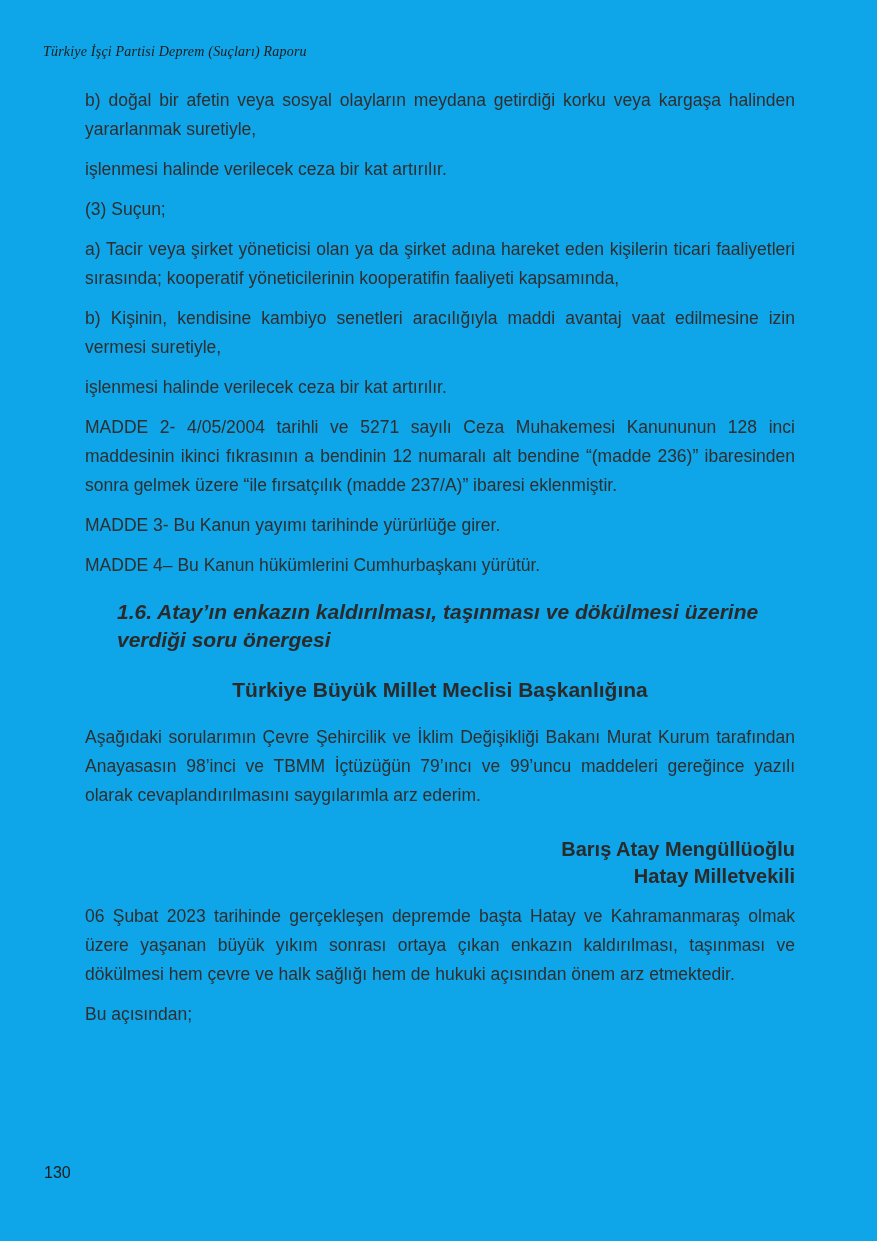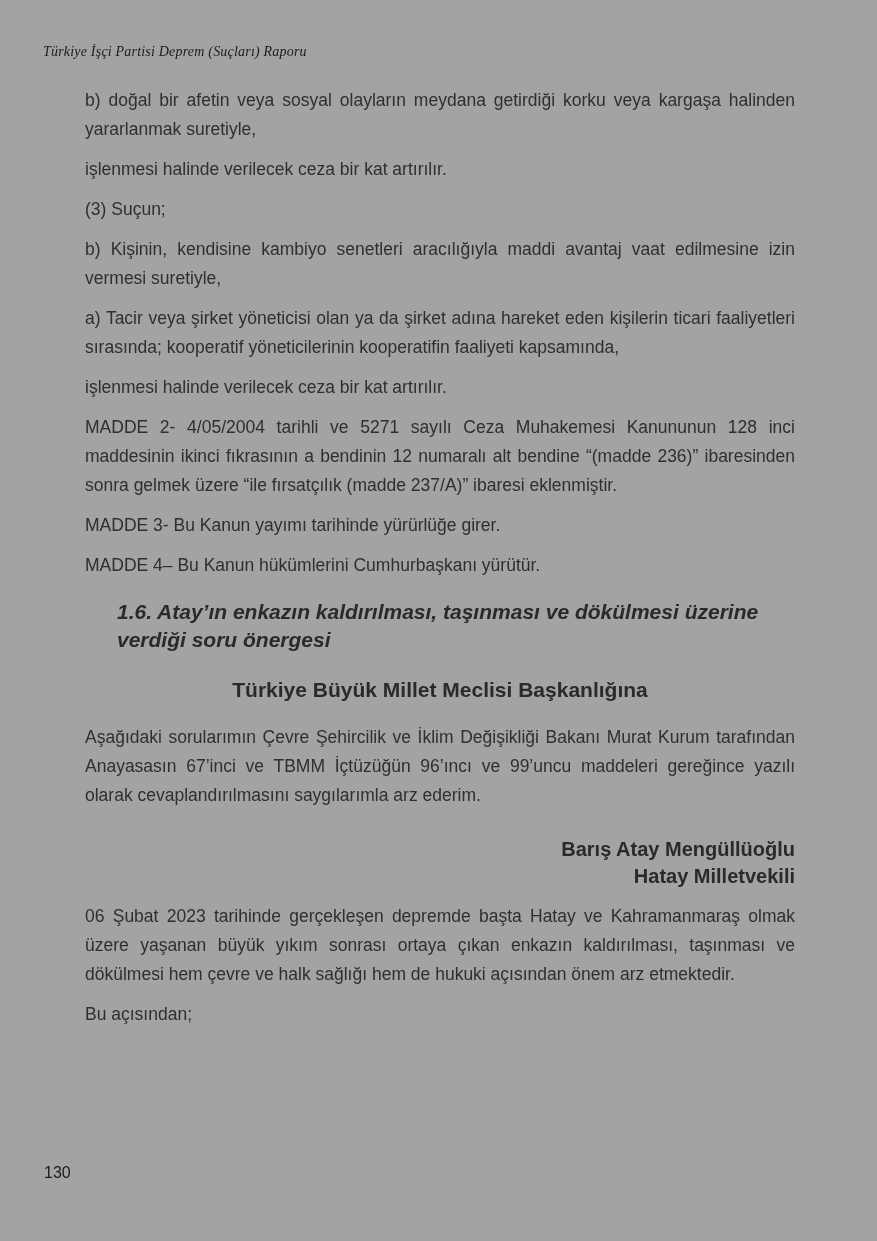--- a/index.html
+++ b/index.html
@@ -1,21 +1,21 @@
 <!DOCTYPE html>
 <html lang="tr"><head>
 <meta charset="utf-8">
 <title>Türkiye İşçi Partisi Deprem (Suçları) Raporu — s.130</title>
 <style>
   * { box-sizing: border-box; }
   html, body { margin: 0; padding: 0; background: #ffffff; }
   .page {
     width: 877px;
     height: 1241px;
-    background: #a3a3a3;
+    background: #0ea5e9;
     position: relative;
     overflow: hidden;
     color: #2f2f2f;
     font-family: "Liberation Sans", "DejaVu Sans", sans-serif;
     padding: 44px 82px 0 43px;
   }
   .running-header {
     font-family: "Liberation Serif", "DejaVu Serif", serif;
     font-style: italic;
     font-size: 14px;
@@ -72,32 +72,32 @@
 
 <div class="page">
 
   <div class="running-header">Türkiye İşçi Partisi Deprem (Suçları) Raporu</div>
 
   <div class="body-col">
 
     <p class="para">b) doğal bir afetin veya sosyal olayların meydana getirdiği korku veya kargaşa halinden yararlanmak suretiyle,</p>
     <p class="para no-justify">işlenmesi halinde verilecek ceza bir kat artırılır.</p>
     <p class="para no-justify">(3) Suçun;</p>
+    <p class="para">a) Tacir veya şirket yöneticisi olan ya da şirket adına hareket eden kişilerin ticari faaliyetleri sırasında; kooperatif yöneticilerinin kooperatifin faaliyeti kapsamında,</p>
     <p class="para">b) Kişinin, kendisine kambiyo senetleri aracılığıyla maddi avantaj vaat edilmesine izin vermesi suretiyle,</p>
-    <p class="para">a) Tacir veya şirket yöneticisi olan ya da şirket adına hareket eden kişilerin ticari faaliyetleri sırasında; kooperatif yöneticilerinin kooperatifin faaliyeti kapsamında,</p>
     <p class="para no-justify">işlenmesi halinde verilecek ceza bir kat artırılır.</p>
     <p class="para">MADDE 2- 4/05/2004 tarihli ve 5271 sayılı Ceza Muhakemesi Kanununun 128 inci maddesinin ikinci fıkrasının a bendinin 12 numaralı alt bendine “(madde 236)” ibaresinden sonra gelmek üzere “ile fırsatçılık (madde 237/A)” ibaresi eklenmiştir.</p>
     <p class="para no-justify">MADDE 3- Bu Kanun yayımı tarihinde yürürlüğe girer.</p>
     <p class="para no-justify">MADDE 4– Bu Kanun hükümlerini Cumhurbaşkanı yürütür.</p>
 
     <h2 class="section-heading">1.6. Atay’ın enkazın kaldırılması, taşınması ve dökülmesi üzerine verdiği soru önergesi</h2>
 
     <h3 class="center-heading">Türkiye Büyük Millet Meclisi Başkanlığına</h3>
 
-    <p class="para intro">Aşağıdaki sorularımın Çevre Şehircilik ve İklim Değişikliği Bakanı Murat Kurum tarafından Anayasasın 67’inci ve TBMM İçtüzüğün 96’ıncı ve 99’uncu maddeleri gereğince yazılı olarak cevaplandırılmasını saygılarımla arz ederim.</p>
+    <p class="para intro">Aşağıdaki sorularımın Çevre Şehircilik ve İklim Değişikliği Bakanı Murat Kurum tarafından Anayasasın 98’inci ve TBMM İçtüzüğün 79’ıncı ve 99’uncu maddeleri gereğince yazılı olarak cevaplandırılmasını saygılarımla arz ederim.</p>
 
     <div class="signature">
       <div>Barış Atay Mengüllüoğlu</div>
       <div>Hatay Milletvekili</div>
     </div>
 
     <p class="para petition-body">06 Şubat 2023 tarihinde gerçekleşen depremde başta Hatay ve Kahramanmaraş olmak üzere yaşanan büyük yıkım sonrası ortaya çıkan enkazın kaldırılması, taşınması ve dökülmesi hem çevre ve halk sağlığı hem de hukuki açısından önem arz etmektedir.</p>
 
     <p class="para lead-in">Bu açısından;</p>
 

